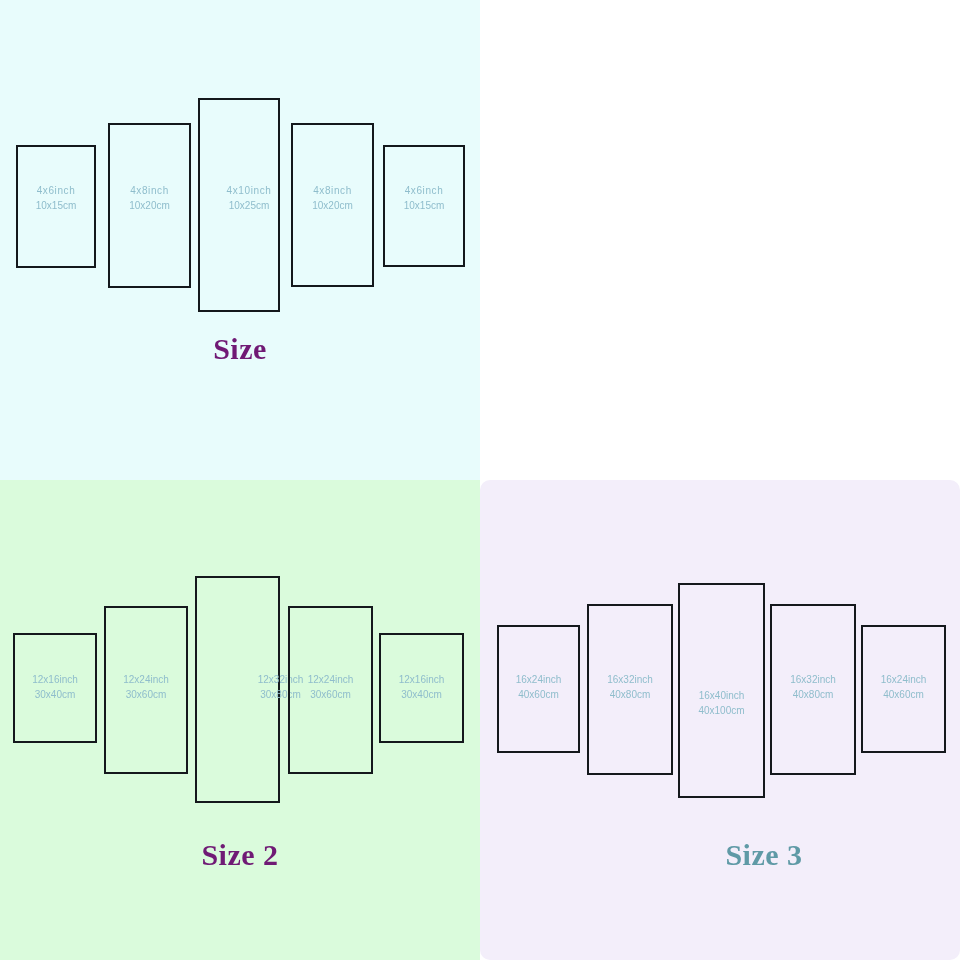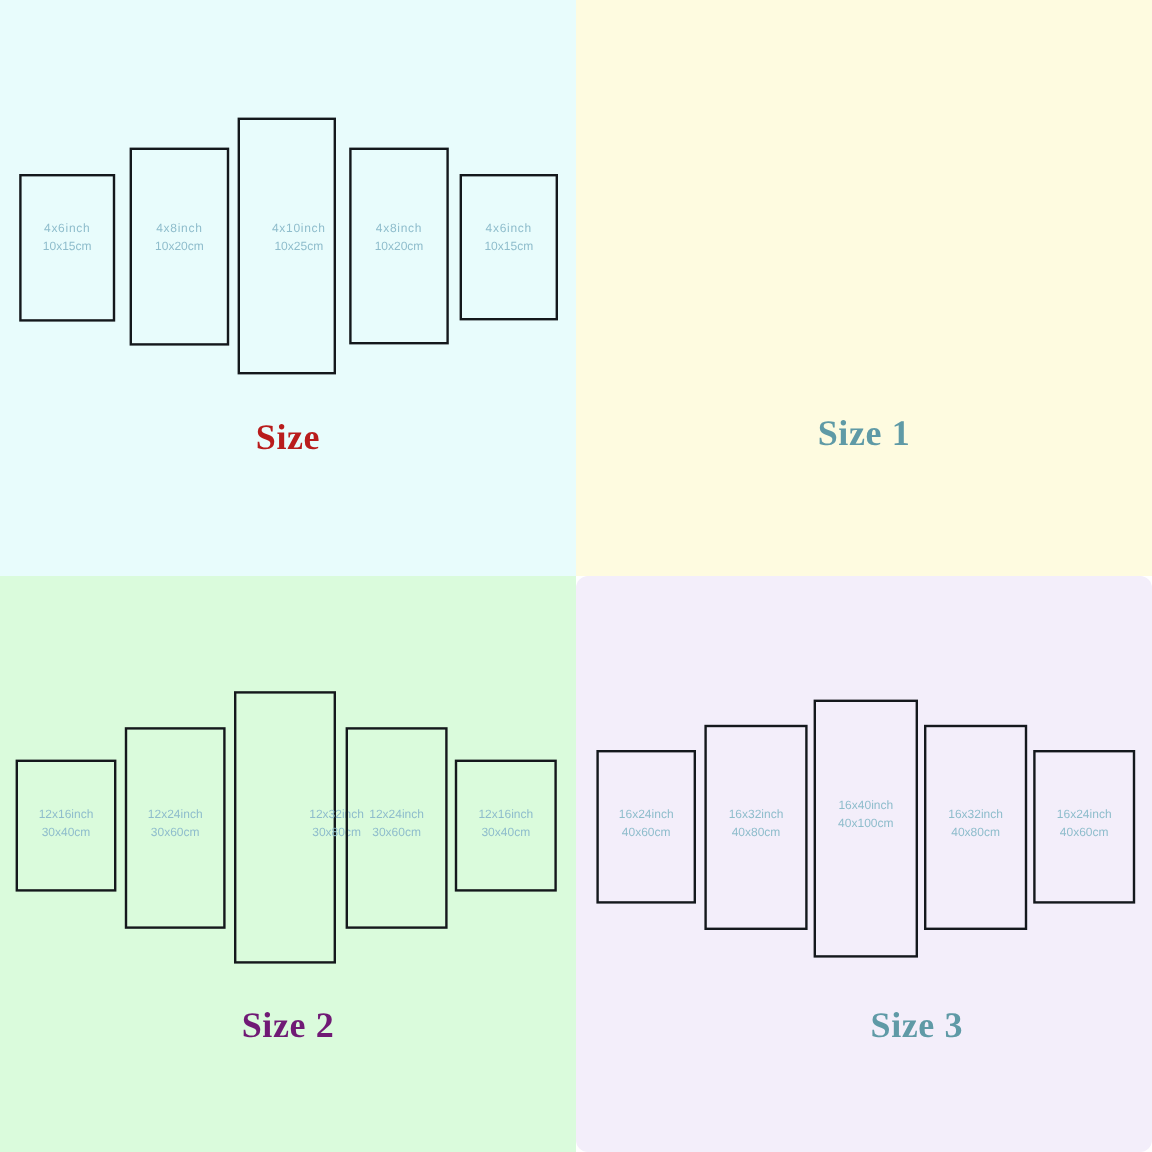--- a/index.html
+++ b/index.html
@@ -82,24 +82,21 @@
       <div class="panel" style="left: 291px; top: 123px; width: 83px; height: 164px; border-color: rgb(20, 24, 28);"></div>
       <div class="panel-label" style="left: 291px; width: 83px; top: 183px; color: rgb(143, 189, 204);">
         <span class="ln inch-sp">4x8inch</span>
         <span class="ln">10x20cm</span>
       </div>
       <div class="panel" style="left: 383px; top: 145px; width: 82px; height: 122px; border-color: rgb(20, 24, 28);"></div>
       <div class="panel-label" style="left: 383px; width: 82px; top: 183px; color: rgb(143, 189, 204);">
         <span class="ln inch-sp">4x6inch</span>
         <span class="ln">10x15cm</span>
       </div>
-      <div class="size-title" style="top: 348px; color: #b91c1c;">Size</div>
-    </div>
-    <div class="quadrant" id="q1" style="background: rgb(254, 251, 224); left: 480px; top: 0px;">
-      <div class="size-title" style="top: 345px; color: rgb(95, 154, 166);">Size 1</div>
+      <div class="size-title" style="top: 332px; color: #701a75;">Size</div>
     </div>
     <div class="quadrant" id="q2" style="background: rgb(218, 251, 220); left: 0px; top: 480px;">
       <div class="panel" style="left: 13px; top: 153px; width: 84px; height: 110px; border-color: rgb(20, 24, 28);"></div>
       <div class="panel-label" style="left: 13px; width: 84px; top: 192px; color: rgb(143, 189, 204);">
         <span class="ln">12x16inch</span>
         <span class="ln">30x40cm</span>
       </div>
       <div class="panel" style="left: 104px; top: 126px; width: 84px; height: 168px; border-color: rgb(20, 24, 28);"></div>
       <div class="panel-label" style="left: 104px; width: 84px; top: 192px; color: rgb(143, 189, 204);">
         <span class="ln">12x24inch</span>
@@ -127,21 +124,21 @@
       <div class="panel-label" style="left: 17px; width: 83px; top: 192px; color: rgb(143, 189, 204);">
         <span class="ln">16x24inch</span>
         <span class="ln">40x60cm</span>
       </div>
       <div class="panel" style="left: 107px; top: 124px; width: 86px; height: 171px; border-color: rgb(20, 24, 28);"></div>
       <div class="panel-label" style="left: 107px; width: 86px; top: 192px; color: rgb(143, 189, 204);">
         <span class="ln">16x32inch</span>
         <span class="ln">40x80cm</span>
       </div>
       <div class="panel" style="left: 198px; top: 103px; width: 87px; height: 215px; border-color: rgb(20, 24, 28);"></div>
-      <div class="panel-label" style="left: 198px; width: 87px; top: 184px; color: rgb(143, 189, 204);">
+      <div class="panel-label" style="left: 198px; width: 87px; top: 208px; color: rgb(143, 189, 204);">
         <span class="ln">16x40inch</span>
         <span class="ln">40x100cm</span>
       </div>
       <div class="panel" style="left: 290px; top: 124px; width: 86px; height: 171px; border-color: rgb(20, 24, 28);"></div>
       <div class="panel-label" style="left: 290px; width: 86px; top: 192px; color: rgb(143, 189, 204);">
         <span class="ln">16x32inch</span>
         <span class="ln">40x80cm</span>
       </div>
       <div class="panel" style="left: 381px; top: 145px; width: 85px; height: 128px; border-color: rgb(20, 24, 28);"></div>
       <div class="panel-label" style="left: 381px; width: 85px; top: 192px; color: rgb(143, 189, 204);">

